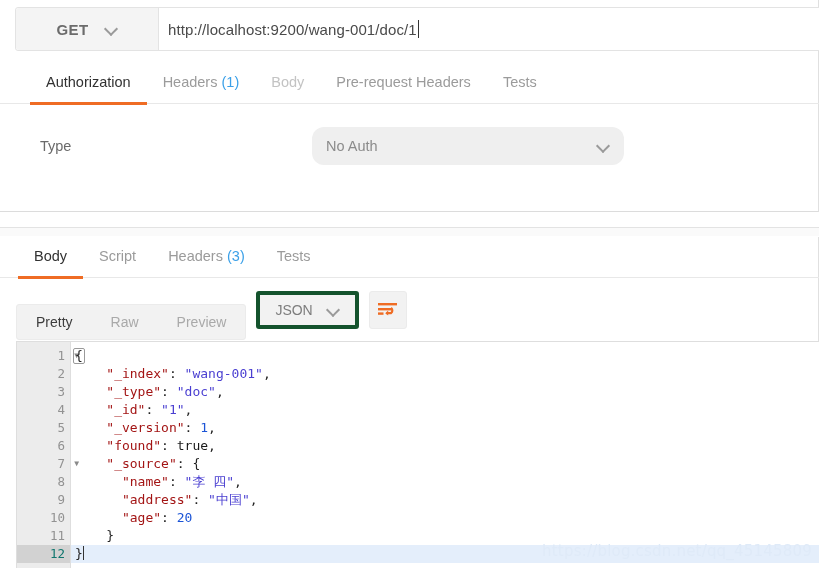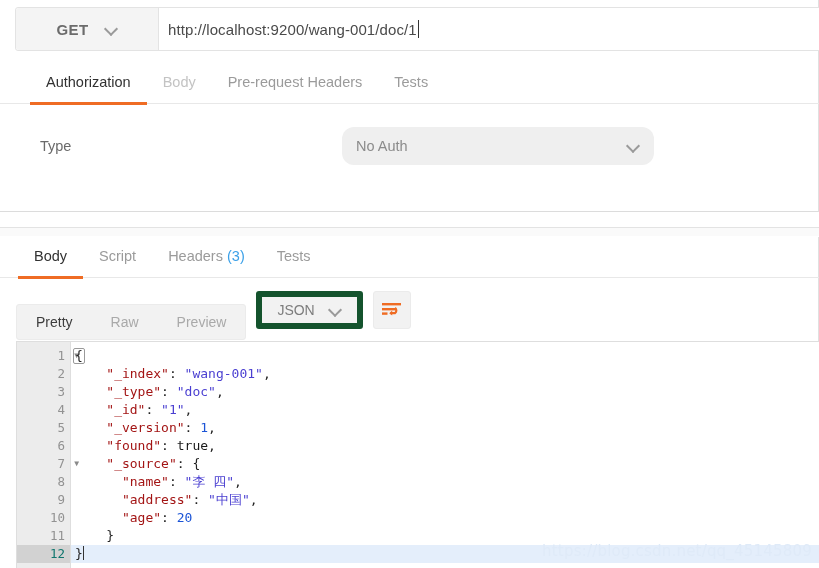--- a/index.html
+++ b/index.html
@@ -113,21 +113,21 @@
   .tab .cnt { color: #3ba0e8; }
 
   .auth-row {
     position: absolute;
     left: 0; top: 127px;
     width: 819px;
     display: flex;
     align-items: center;
   }
   .auth-label {
-    width: 342px;
+    width: 312px;
     padding-left: 40px;
     font-size: 14.5px;
     color: #6a6a6a;
   }
   .auth-select {
     width: 312px;
     height: 38px;
     background: #efefef;
     border-radius: 12px;
     display: flex;
@@ -190,21 +190,21 @@
     color: #a9a9a9;
     padding: 0 19px;
     line-height: 36px;
     cursor: pointer;
   }
   .seg.active { color: #3d3d3d; }
 
   .fmt-select {
     height: 38px;
     background: #f2f2f2;
-    border: 6px solid #14532d;
+    border: 4px solid #14532d;
     border-radius: 3px;
     display: flex;
     align-items: center;
     gap: 14px;
     padding: 0 15px;
     cursor: pointer;
   }
   .fmt-select .val {
     font-size: 14px;
     color: #7d7d7d;
@@ -316,20 +316,24 @@
     </div>
     <div class="url-input" title="Enter request URL">
       <span>http://localhost:9200/wang-001/doc/1</span>
         <span class="caret"></span>
     </div>
   </div>
 
   <div class="req-tabs">
     <div class="tab active">
       <span>Authorization</span>
+    </div>
+    <div class="tab">
+      <span>Headers</span>
+      <span class="cnt">(1)</span>
     </div>
     <div class="tab dim">
       <span>Body</span>
     </div>
     <div class="tab">
       <span>Pre-request Headers</span>
     </div>
     <div class="tab">
       <span>Tests</span>
     </div>

